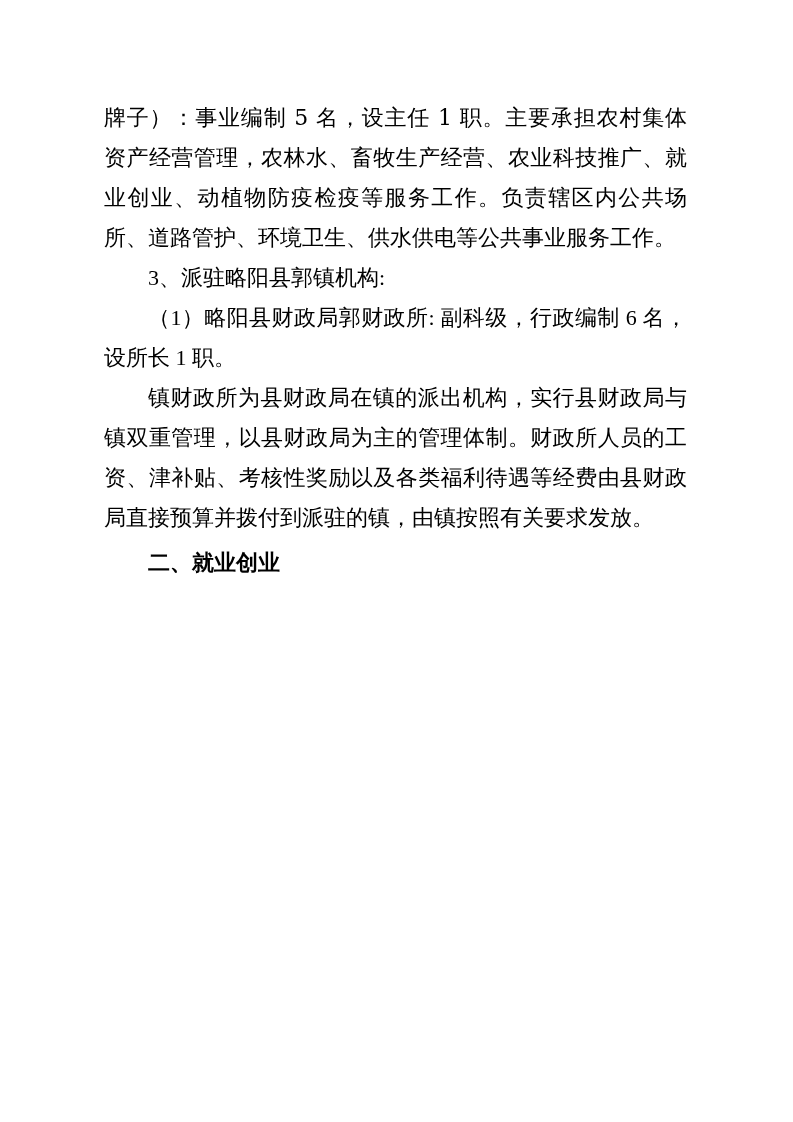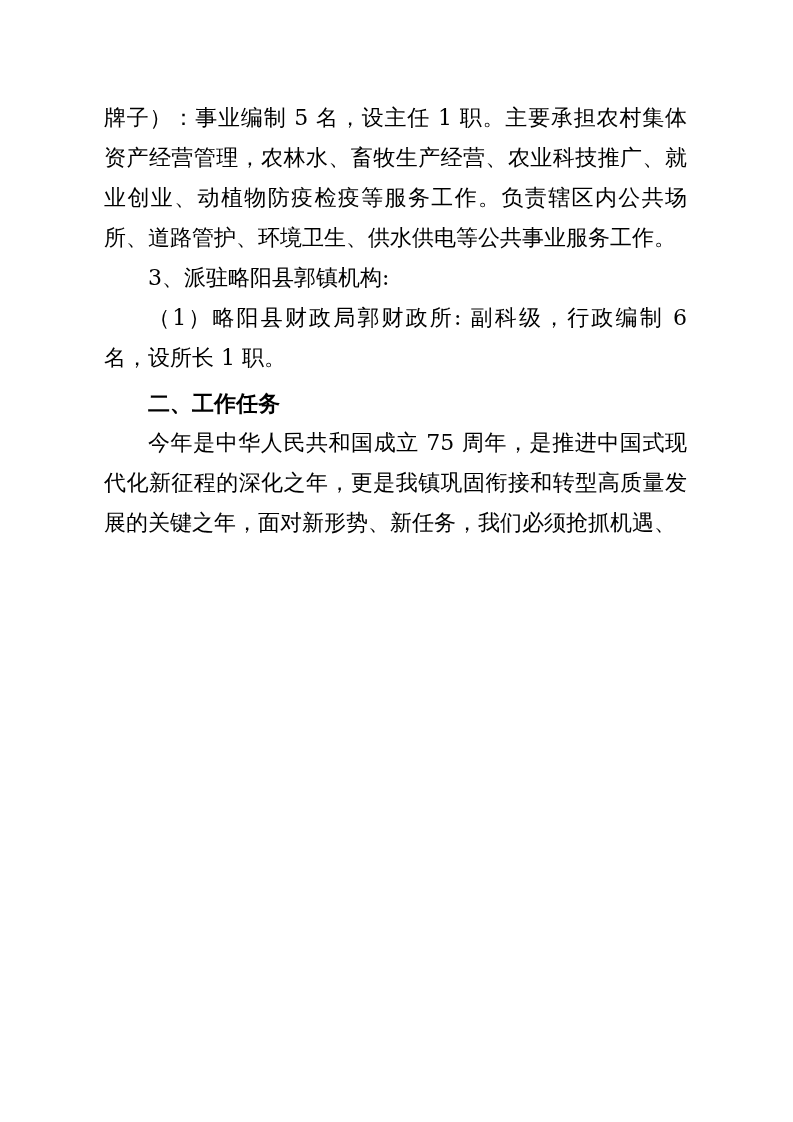--- a/index.html
+++ b/index.html
@@ -24,30 +24,31 @@
     width: 100%;
   }
   p.para {
     margin: 0;
     text-align: justify;
     text-justify: inter-ideograph;
     word-break: break-all;
   }
   p.indent {
     text-indent: 44px;
+    font-family: Liberation Serif, serif;
   }
   p.heading {
     font-weight: 700;
     margin-top: 5px;
   }
 </style>
 </head>
 <body>
 
 <div class="page">
   <div class="doc-body">
     <p class="para">牌子）：事业编制 5 名，设主任 1 职。主要承担农村集体资产经营管理，农林水、畜牧生产经营、农业科技推广、就业创业、动植物防疫检疫等服务工作。负责辖区内公共场所、道路管护、环境卫生、供水供电等公共事业服务工作。</p>
     <p class="para indent">3、派驻略阳县郭镇机构:</p>
     <p class="para indent">（1）略阳县财政局郭财政所: 副科级，行政编制 6 名，设所长 1 职。</p>
-    <p class="para indent heading">二、工作任务</p>
-    <p class="para indent">今年是中华人民共和国成立 75 周年，是推进中国式现代化新征程的深化之年，更是我镇巩固衔接和转型高质量发展的关键之年，面对新形势、新任务，我们必须抢抓机遇、</p>
+    <p class="para indent">镇财政所为县财政局在镇的派出机构，实行县财政局与镇双重管理，以县财政局为主的管理体制。财政所人员的工资、津补贴、考核性奖励以及各类福利待遇等经费由县财政局直接预算并拨付到派驻的镇，由镇按照有关要求发放。</p>
+    <p class="para indent heading">二、就业创业</p>
   </div>
 </div>
 
 </body></html>

